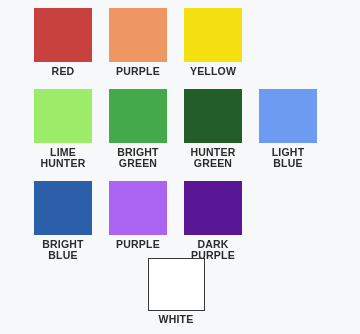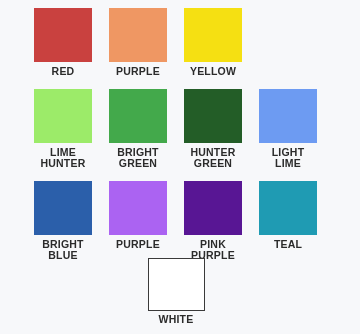--- a/index.html
+++ b/index.html
@@ -120,42 +120,38 @@
 GREEN</span>
       </div>
       <div class="cell">
         <span class="swatch" style="background: rgb(35, 93, 39);"></span>
         <span class="label">HUNTER
 GREEN</span>
       </div>
       <div class="cell">
         <span class="swatch" style="background: rgb(109, 155, 242);"></span>
         <span class="label">LIGHT
-LIME</span>
+BLUE</span>
       </div>
     </div>
 
     <div class="row row-3">
       <div class="cell">
         <span class="swatch" style="background: rgb(43, 95, 170);"></span>
         <span class="label">BRIGHT
 BLUE</span>
       </div>
       <div class="cell">
         <span class="swatch" style="background: rgb(171, 99, 242);"></span>
         <span class="label">PURPLE</span>
       </div>
       <div class="cell">
         <span class="swatch" style="background: rgb(88, 22, 148);"></span>
-        <span class="label">PINK
+        <span class="label">DARK
 PURPLE</span>
-      </div>
-      <div class="cell">
-        <span class="swatch" style="background: rgb(31, 155, 179);"></span>
-        <span class="label">TEAL</span>
       </div>
     </div>
 
   </div>
 
   <div class="white-block">
     <span class="white-swatch"></span>
     <span class="white-label">WHITE</span>
   </div>
 

